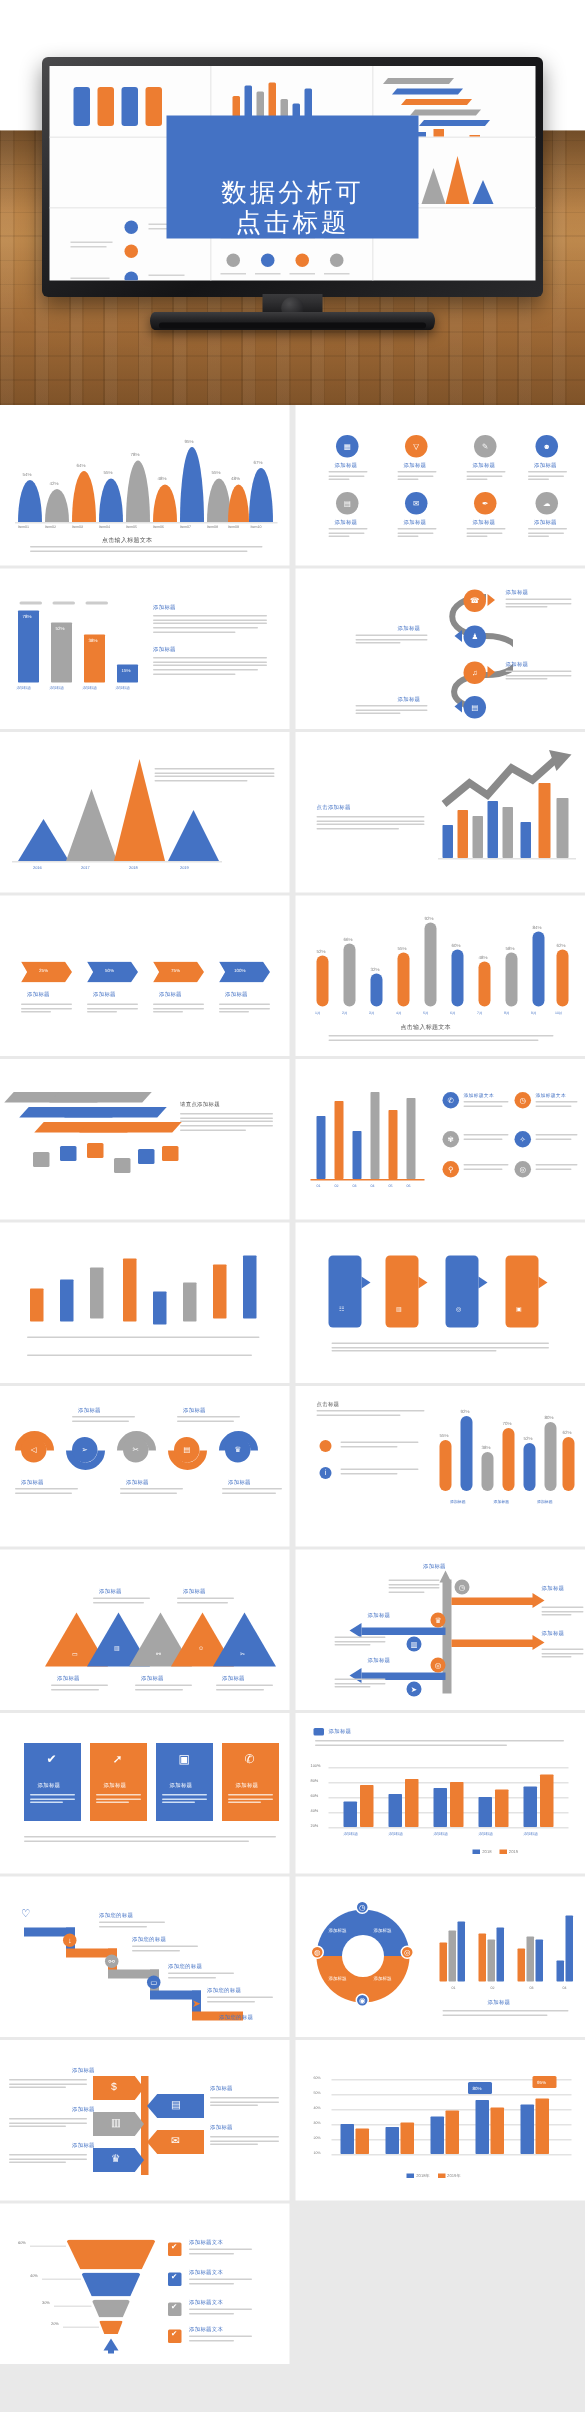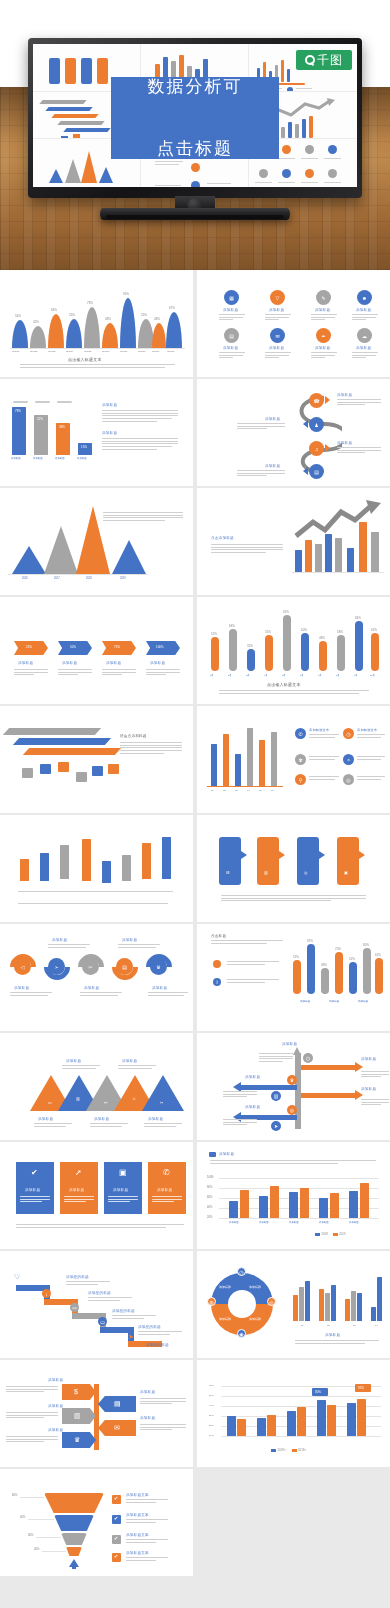--- a/index.html
+++ b/index.html
@@ -71,21 +71,21 @@
 
   
   .tvgrid{ position:absolute; inset:0; display:grid; grid-template-columns:1fr 1fr 1fr; grid-template-rows:1fr 1fr 1fr; }
   .tvcell{ position:relative; border-right:1px solid #ececec; border-bottom:1px solid #ececec; overflow:hidden; }
   .tvcell:nth-child(3n){ border-right:none; }
   .tvcell:nth-child(n+7){ border-bottom:none; }
 
   .mini-title-card{
     position:absolute; left:50%; top:52%; transform:translate(-50%,-50%);
     width:168px; height:82px; background:#4472c4;
-    display:flex; flex-direction:column; align-items:center; justify-content:space-between;
+    display:flex; flex-direction:column; align-items:center; justify-content:flex-end;
     color:#fff; z-index:6; line-height:1.18;
   }
   .mini-title-card span{ font-size:17px; letter-spacing:2px; font-weight:400; }
 
   .qt-logo{
     position:absolute; right:5px; top:6px; width:56px; height:20px;
     background:#28a05f; border-radius:2px; display:flex; align-items:center; justify-content:center;
     color:#fff; font-size:12px; letter-spacing:1px; z-index:5;
   }
   .qt-logo .qt-o{
@@ -161,41 +161,20 @@
               <div class="m-bar" style="height:18px;background:#ed7d31;"></div>
               <div class="m-bar" style="height:25px;background:#4472c4;"></div>
               <div class="m-bar" style="height:21px;background:#a5a5a5;"></div>
               <div class="m-bar" style="height:27px;background:#ed7d31;"></div>
               <div class="m-bar" style="height:16px;background:#a5a5a5;"></div>
               <div class="m-bar" style="height:13px;background:#4472c4;"></div>
               <div class="m-bar" style="height:23px;background:#4472c4;"></div>
             </div>
           </div>
 
-          <div class="tvcell">
-            <div class="qt-logo">
-              <span class="qt-o"></span>
-              <span>千图</span>
-            </div>
-            <div class="m-barrow" style="left:8px;top:14px;height:24px;">
-              <div class="m-bar" style="width:3px;height:14px;background:#4472c4;"></div>
-              <div class="m-bar" style="width:3px;height:20px;background:#ed7d31;"></div>
-              <div class="m-bar" style="width:3px;height:11px;background:#4472c4;"></div>
-              <div class="m-bar" style="width:3px;height:17px;background:#a5a5a5;"></div>
-              <div class="m-bar" style="width:3px;height:22px;background:#ed7d31;"></div>
-              <div class="m-bar" style="width:3px;height:13px;background:#4472c4;"></div>
-            </div>
-            <div class="m-line" style="left:6px;top:39px;width:50px;background:#ed7d31;"></div>
-            <div class="m-dot" style="left:8px;top:43px;width:6px;height:6px;background:#ed7d31;"></div>
-            <div class="m-dot" style="left:38px;top:43px;width:6px;height:6px;background:#4472c4;"></div>
-            <div class="m-txtline" style="left:17px;top:44px;width:16px;"></div>
-            <div class="m-txtline" style="left:17px;top:47px;width:13px;"></div>
-            <div class="m-txtline" style="left:47px;top:44px;width:16px;"></div>
-            <div class="m-txtline" style="left:47px;top:47px;width:13px;"></div>
-          </div>
 
           <div class="tvcell">
             <div class="rect" style="left:8px;top:8px;width:44px;height:4px;background:#a5a5a5;transform:skewX(-40deg);"></div>
             <div class="rect" style="left:14px;top:15px;width:44px;height:4px;background:#4472c4;transform:skewX(-40deg);"></div>
             <div class="rect" style="left:20px;top:22px;width:44px;height:4px;background:#ed7d31;transform:skewX(-40deg);"></div>
             <div class="rect" style="left:26px;top:29px;width:44px;height:4px;background:#a5a5a5;transform:skewX(-40deg);"></div>
             <div class="rect" style="left:32px;top:36px;width:44px;height:4px;background:#4472c4;transform:skewX(-40deg);"></div>
             <div class="rect" style="left:16px;top:46px;width:7px;height:7px;background:#a5a5a5;"></div>
             <div class="rect" style="left:28px;top:44px;width:7px;height:7px;background:#4472c4;"></div>
             <div class="rect" style="left:40px;top:42px;width:7px;height:7px;background:#ed7d31;"></div>

